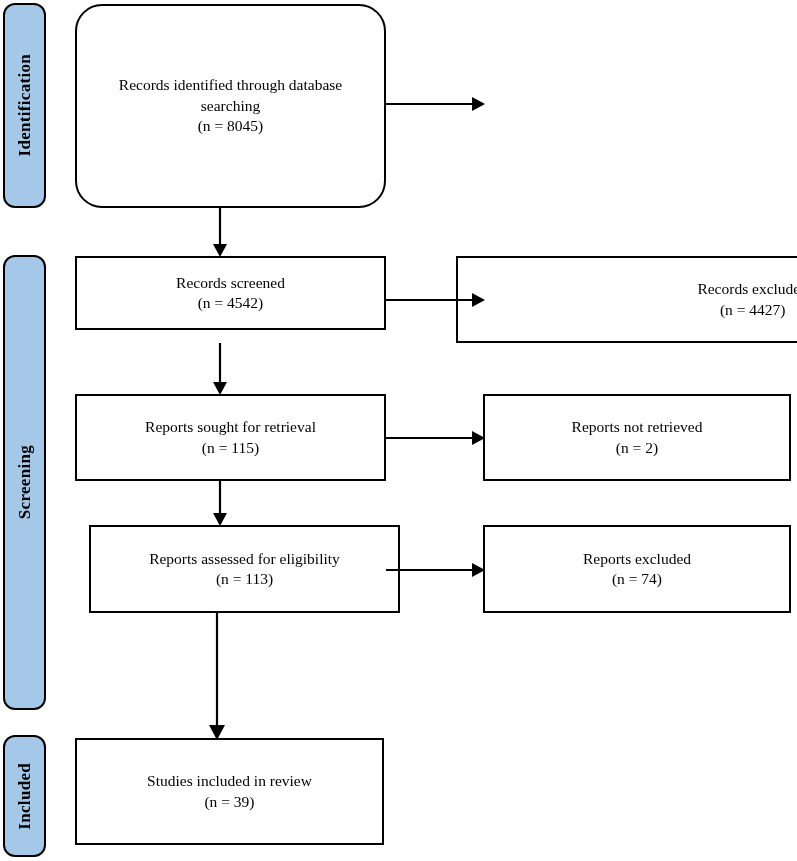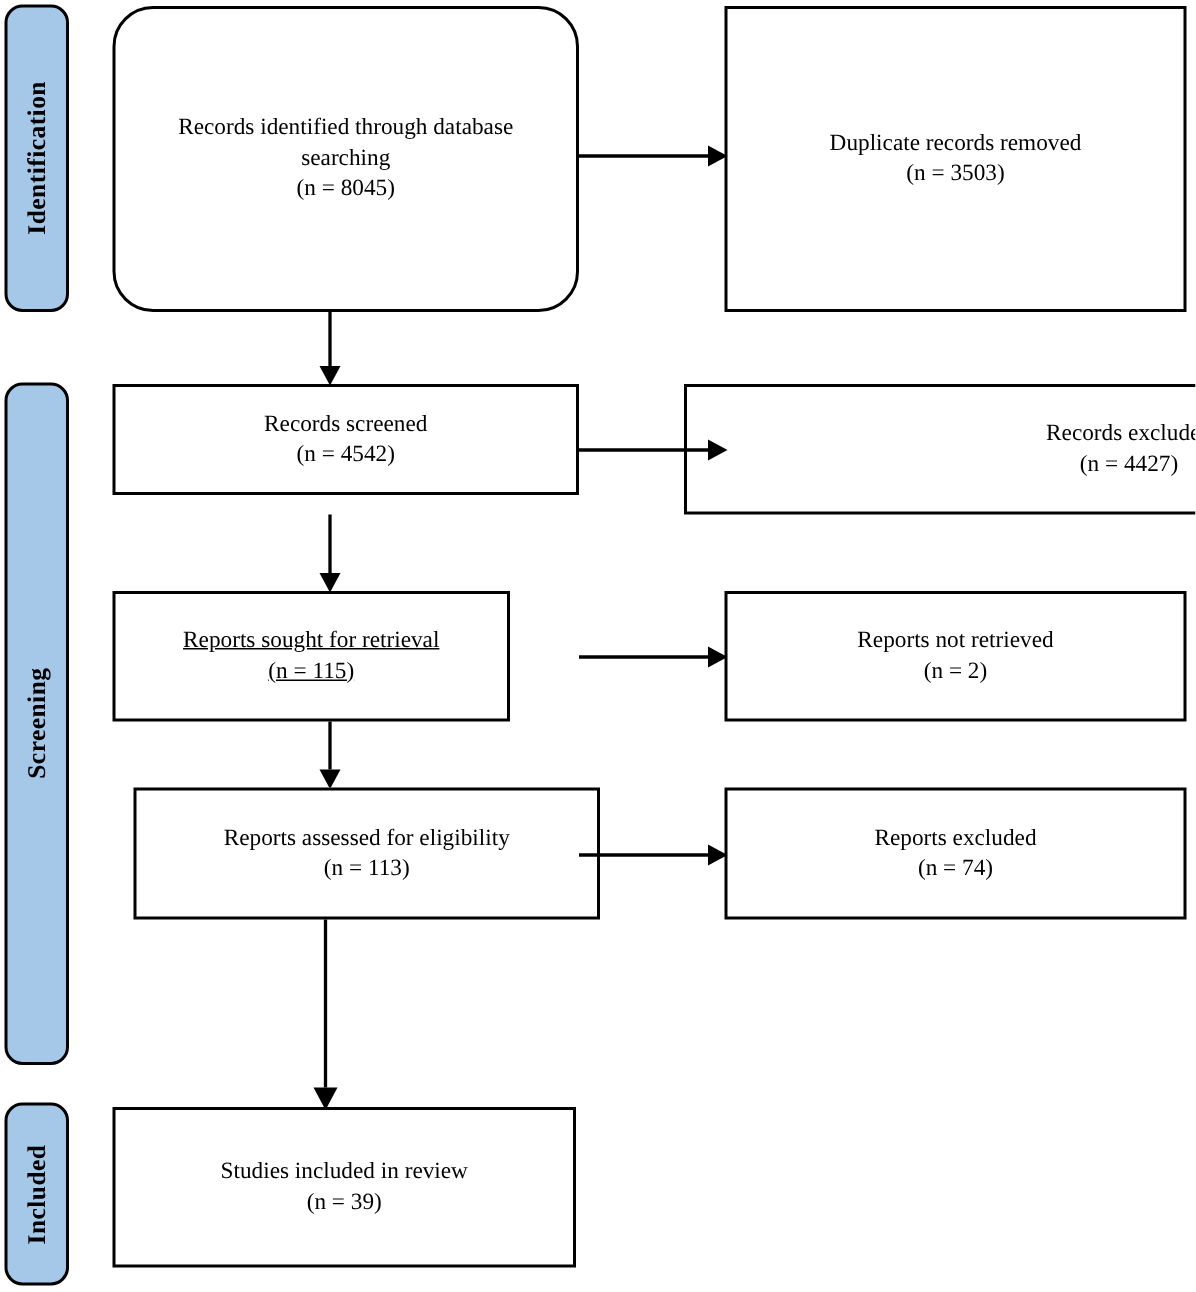--- a/index.html
+++ b/index.html
@@ -87,24 +87,20 @@
   <div class="stage-bar" style="left:3px; top:735px; width:43px; height:122px;">
     <span class="stage-bar-label">Included</span>
   </div>
 
   <div class="flow-box" style="left:75px; top:4px; width:311px; height:204px;border-radius:27px;">
     <span class="flow-box-text">Records identified through database
 searching
 (n = 8045)</span>
   </div>
 
-  <div class="flow-box" style="left:483px; top:4px; width:308px; height:204px;">
-    <span class="flow-box-text">Duplicate records removed
-(n = 3503)</span>
-  </div>
 
   <div class="connector" style="left:386px; top:94px; width:99px; height:20px;">
     <svg width="99" height="20" viewBox="0 0 99 20">
       <line x1="0" y1="10" x2="86" y2="10" stroke="#000000" stroke-width="2.2"></line>
       <polygon points="86,3 99,10 86,17" fill="#000000"></polygon>
     </svg>
   </div>
 
   <div class="connector" style="left:210px; top:208px; width:20px; height:49px;">
     <svg width="20" height="49" viewBox="0 0 20 49">
@@ -130,21 +126,21 @@
     </svg>
   </div>
 
   <div class="connector" style="left:210px; top:343px; width:20px; height:52px;">
     <svg width="20" height="52" viewBox="0 0 20 52">
       <line x1="10" y1="0" x2="10" y2="39" stroke="#000000" stroke-width="2.2"></line>
       <polygon points="3,39 17,39 10,52" fill="#000000"></polygon>
     </svg>
   </div>
 
-  <div class="flow-box" style="left:75px; top:394px; width:265px; height:87px;text-decoration:underline;">
+  <div class="flow-box" style="left:75px; top:394px; width:311px; height:87px;">
     <span class="flow-box-text">Reports sought for retrieval
 (n = 115)</span>
   </div>
 
   <div class="flow-box" style="left:483px; top:394px; width:308px; height:87px;">
     <span class="flow-box-text">Reports not retrieved
 (n = 2)</span>
   </div>
 
   <div class="connector" style="left:386px; top:428px; width:99px; height:20px;">

